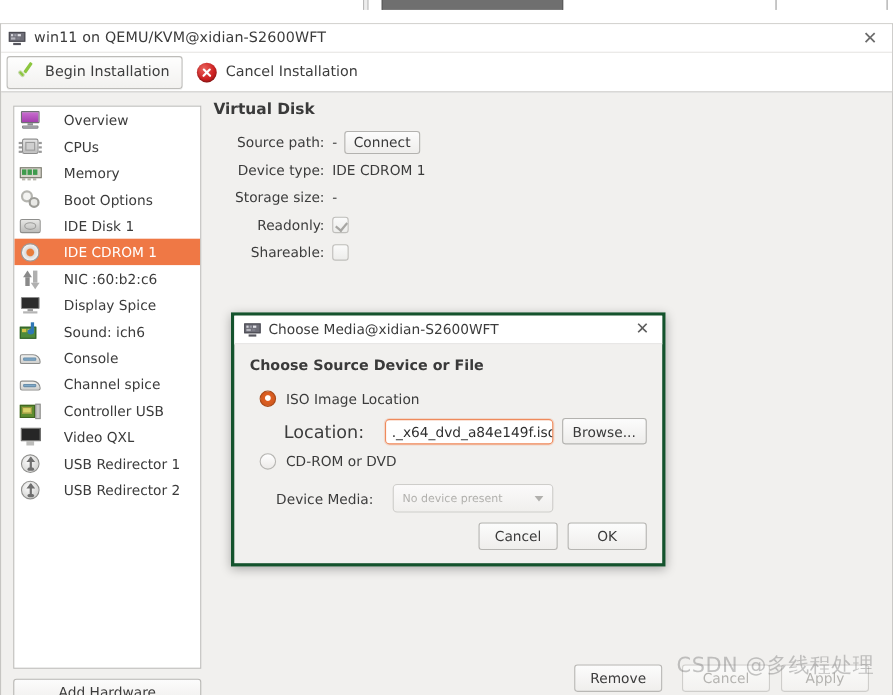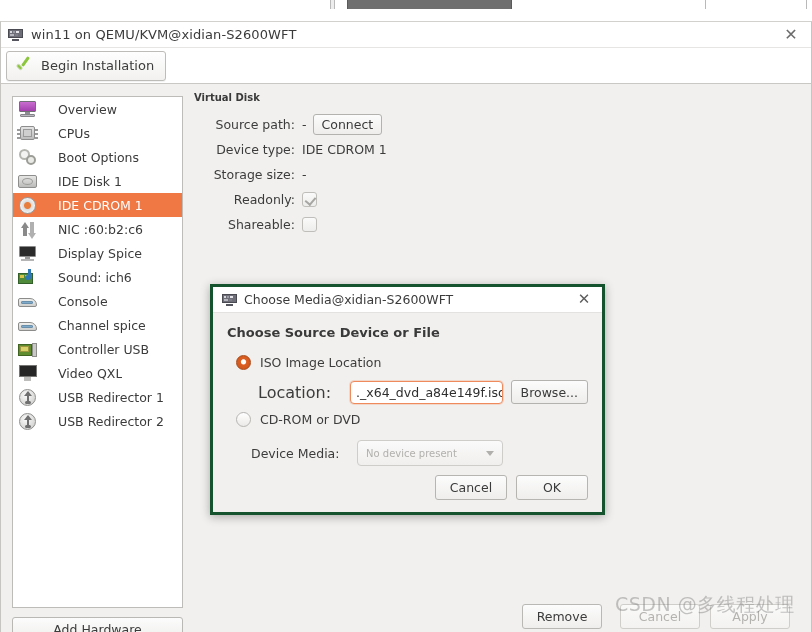--- a/index.html
+++ b/index.html
@@ -135,21 +135,21 @@
     background:linear-gradient(#fcfcfc,#efeeec);
     border:1px solid #b9b8b5; border-radius:3px;
     font-size:12.5px; color:#3b3b3b;
     display:flex; align-items:center; justify-content:center;
     cursor:pointer;
   }
 
   
   #detail { position:absolute; left:193px; top:8px; right:10px; }
   #detail h2 {
-    margin:0 0 9px 0; font-size:10px; font-weight:bold; color:#3a3a3a;
+    margin:0 0 9px 0; font-size:14px; font-weight:bold; color:#3a3a3a;
   }
   .frow { display:flex; align-items:center; height:25px; }
   .frow .lbl {
     width:108px; text-align:right; padding-right:7px;
     font-size:12.5px; color:#3c3c3c;
   }
   .frow .val { font-size:12.5px; color:#3c3c3c; }
   .smallbtn {
     display:inline-flex; align-items:center; justify-content:center;
     height:21px; padding:0 8px; margin-left:6px;
@@ -364,20 +364,24 @@
     </span>
     <span class="title-text">win11 on QEMU/KVM@xidian-S2600WFT</span>
     <span class="win-close">✕</span>
   </div>
 
   <div id="toolbar">
     <div class="tbtn raised">
       <span class="ico-check"></span>
       <span>Begin Installation</span>
     </div>
+    <div class="tbtn">
+      <span class="ico-xred"></span>
+      <span>Cancel Installation</span>
+    </div>
   </div>
 
   <div id="body">
 
     <div id="sidebar-wrap">
       <div id="sidebar-list">
           <div class="side-item">
             <span class="side-ico i-overview">
               <i class="ic scr"></i>
               <i class="ic nk"></i>
@@ -386,20 +390,28 @@
             <span class="side-label">Overview</span>
           </div>
           <div class="side-item">
             <span class="side-ico i-cpu">
               <i class="ic bd"></i>
               <i class="ic in"></i>
               <i class="ic p1"></i>
               <i class="ic p2"></i>
             </span>
             <span class="side-label">CPUs</span>
+          </div>
+          <div class="side-item">
+            <span class="side-ico i-mem">
+              <i class="ic bd"></i>
+              <i class="ic g1"></i>
+              <i class="ic ft"></i>
+            </span>
+            <span class="side-label">Memory</span>
           </div>
           <div class="side-item">
             <span class="side-ico i-gear">
               <i class="ic g1"></i>
               <i class="ic g2"></i>
             </span>
             <span class="side-label">Boot Options</span>
           </div>
           <div class="side-item">
             <span class="side-ico i-disk">

